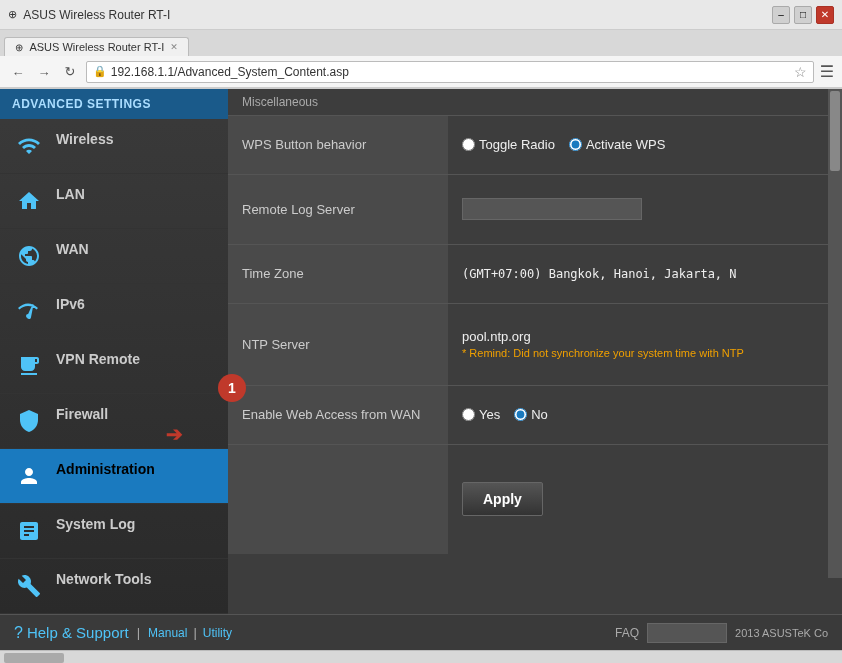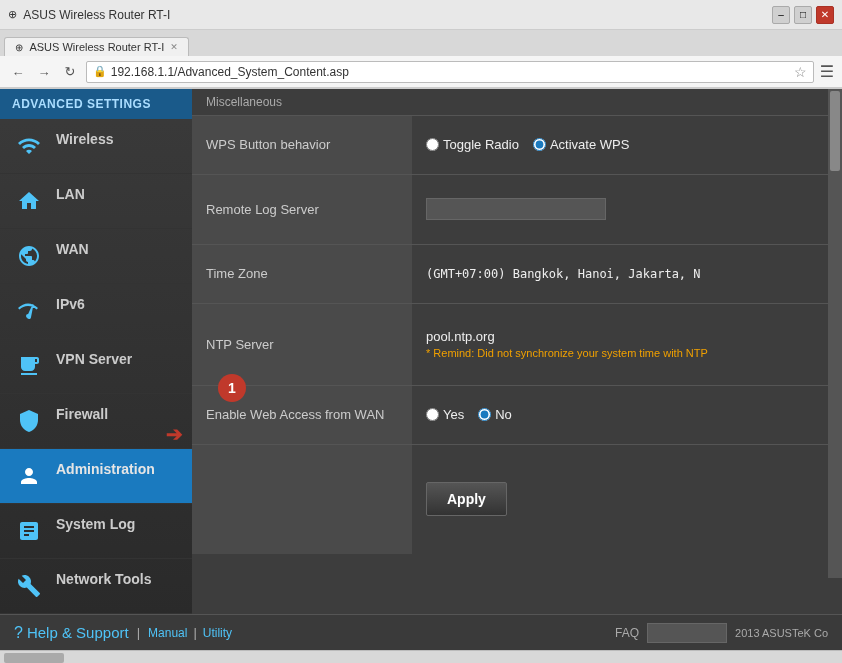--- a/index.html
+++ b/index.html
@@ -19,24 +19,24 @@
     .tab .favicon { font-size: 10px; }
     .tab .close-tab { font-size: 9px; color: #888; cursor: pointer; }
     .nav-bar { display: flex; align-items: center; height: 32px; padding: 0 8px; gap: 6px; background: #f5f5f5; border-bottom: 1px solid #ccc; }
     .nav-btn { width: 20px; height: 20px; display: flex; align-items: center; justify-content: center; color: #555; font-size: 13px; cursor: pointer; }
     .address-bar-wrap { flex: 1; display: flex; align-items: center; background: white; border: 1px solid #bbb; border-radius: 2px; height: 22px; padding: 0 6px; gap: 4px; }
     .address-bar { border: none; outline: none; font-size: 12px; flex: 1; color: #333; background: transparent; }
     .star-icon { color: #888; font-size: 14px; }
     .menu-icon { color: #555; font-size: 16px; cursor: pointer; }
 
     
-    .sidebar { width: 192px; background: linear-gradient(180deg, #3a3a3a 0%, #2a2a2a 100%); flex-shrink: 0; overflow: hidden; }
+    .sidebar { width: 228px; background: linear-gradient(180deg, #3a3a3a 0%, #2a2a2a 100%); flex-shrink: 0; overflow: hidden; }
     .sidebar-header { background: #1a5a8a; padding: 8px 12px; font-size: 12px; color: #aaddff; font-weight: bold; text-transform: uppercase; letter-spacing: 0.5px; }
     .sidebar-item { display: flex; gap: 12px; padding: 12px 14px; color: #ccc; cursor: pointer; border-bottom: 1px solid #333; }
-    .sidebar-item.active { background: #1a7abf; color: #e5e5e5; }
+    .sidebar-item.active { background: #1a7abf; color: #000000; }
     .sidebar-item .item-icon { width: 30px; height: 30px; display: flex; align-items: center; justify-content: center; flex-shrink: 0; }
     .sidebar-item .item-label { font-size: 14px; font-weight: bold; }
 
     
     .content-area { flex: 1; background: #14b8a6; overflow: hidden; display: flex; flex-direction: column; }
     .section-header { background: #3d3d3d; padding: 6px 14px; font-size: 12px; color: #aaa; border-bottom: 1px solid #555; }
     .content-table { width: 100%; border-collapse: collapse; flex: 1; }
     .content-row { border-bottom: 1px solid #555; }
     .content-row td { padding: 11px 14px; vertical-align: middle; }
     .label-cell { color: #ccc; font-size: 13px; width: 220px; background: #4a4a4a; }
@@ -144,21 +144,21 @@
         </div>
         <span class="item-label">IPv6</span>
       </div>
 
       <div class="sidebar-item">
         <div class="item-icon">
           <svg width="24" height="24" viewBox="0 0 24 24" fill="#4fc3f7">
             <path d="M20 3H4v10c0 2.21 1.79 4 4 4h6c2.21 0 4-1.79 4-4v-3h2c1.11 0 2-.89 2-2V5c0-1.11-.89-2-2-2zm0 5h-2V5h2v3zM4 19h16v2H4z"></path>
           </svg>
         </div>
-        <span class="item-label">VPN Server</span>
+        <span class="item-label">VPN Remote</span>
       </div>
 
       <div class="sidebar-item">
         <div class="item-icon">
           <svg width="24" height="24" viewBox="0 0 24 24" fill="#4fc3f7">
             <path d="M12 1L3 5v6c0 5.55 3.84 10.74 9 12 5.16-1.26 9-6.45 9-12V5l-9-4z"></path>
           </svg>
         </div>
         <span class="item-label">Firewall</span>
       </div>

